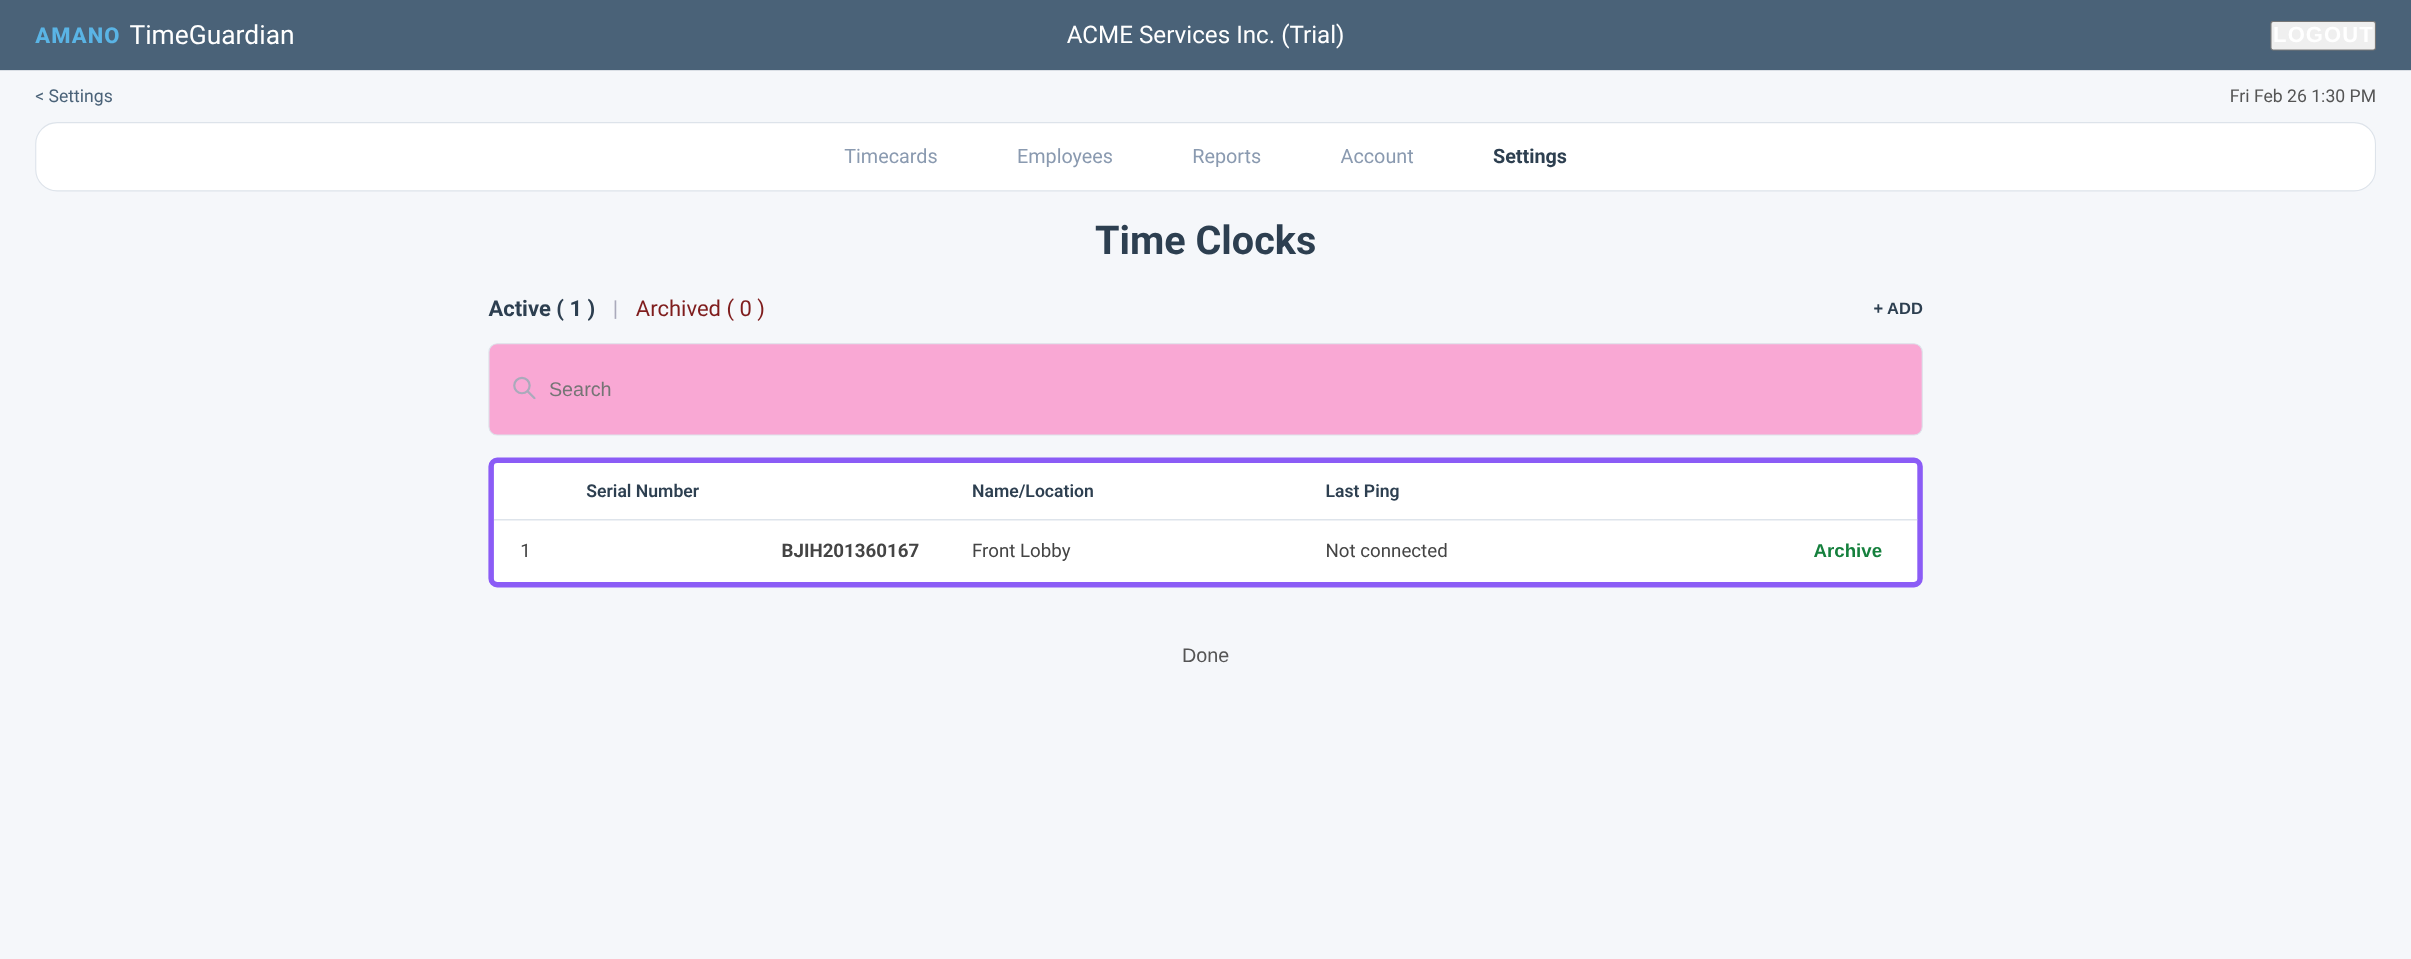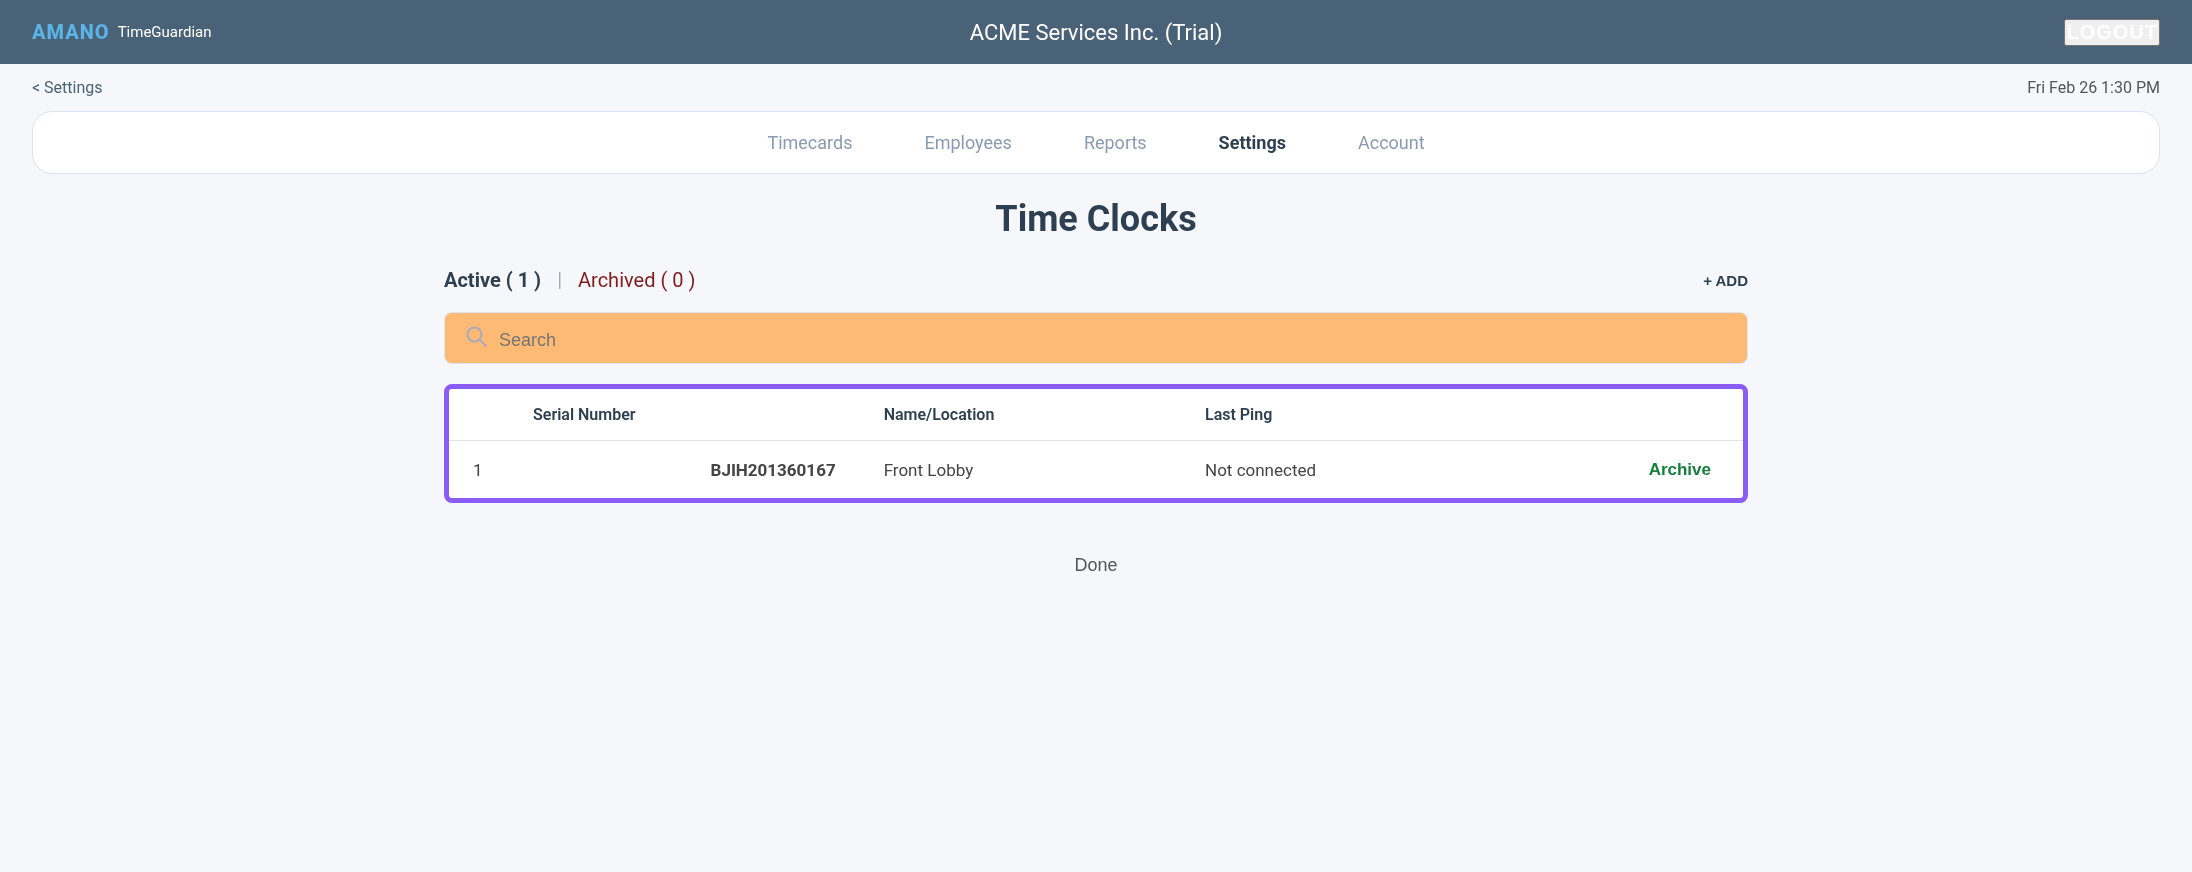--- a/index.html
+++ b/index.html
@@ -23,21 +23,21 @@
       align-items: center;
       gap: 8px;
     }
     .logo-amano {
       font-size: 20px;
       font-weight: 800;
       color: #5ab4e5;
       letter-spacing: 1px;
     }
     .logo-tg {
-      font-size: 15px;
+      font-size: 24px;
       color: #ffffff;
       font-weight: 400;
     }
     .header-title {
       font-size: 22px;
       color: #ffffff;
       font-weight: 400;
       position: absolute;
       left: 50%;
       transform: translateX(-50%);
@@ -140,25 +140,25 @@
       color: #2d3f50;
       font-weight: 600;
       cursor: pointer;
       background: none;
       border: none;
     }
 
     
     .search-box {
       display: flex;
-      align-items: flex-end;
-      background: #fdba74;
+      align-items: center;
+      background: #f9a8d4;
       border: 1px solid #dde3ea;
       border-radius: 8px;
-      padding: 12px 20px;
+      padding: 28px 20px;
       margin-bottom: 20px;
       gap: 12px;
     }
     .search-icon-svg {
       color: #aab;
       flex-shrink: 0;
     }
     .search-input {
       border: none;
       outline: none;
@@ -256,22 +256,22 @@
 
 <div class="sub-header">
   <a class="back-link">&lt; Settings</a>
   <span class="datetime">Fri Feb 26 1:30 PM</span>
 </div>
 
 <nav class="nav-bar">
   <a class="nav-item">Timecards</a>
   <a class="nav-item">Employees</a>
   <a class="nav-item">Reports</a>
+  <a class="nav-item">Account</a>
   <a class="nav-item active">Settings</a>
-  <a class="nav-item">Account</a>
 </nav>
 
 <main class="main">
   <h1 class="page-title">Time Clocks</h1>
 
   <div class="tabs-row">
     <div class="tabs-left">
       <span class="tab-active">Active ( 1 )</span>
       <span class="tab-divider">|</span>
       <span class="tab-inactive">Archived ( 0 )</span>

